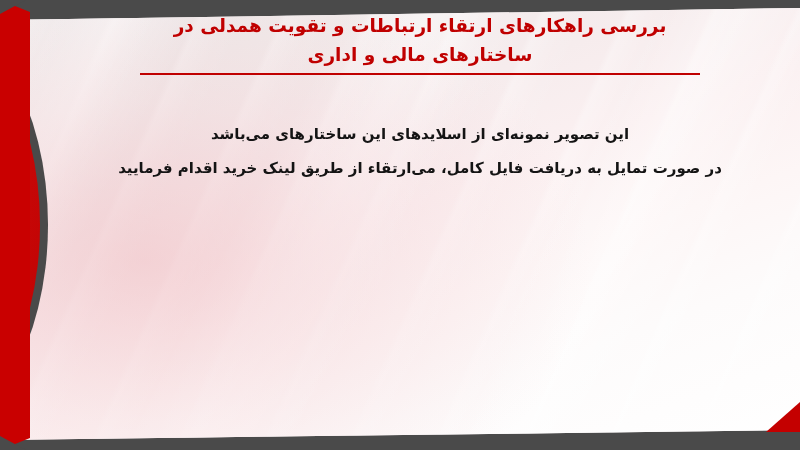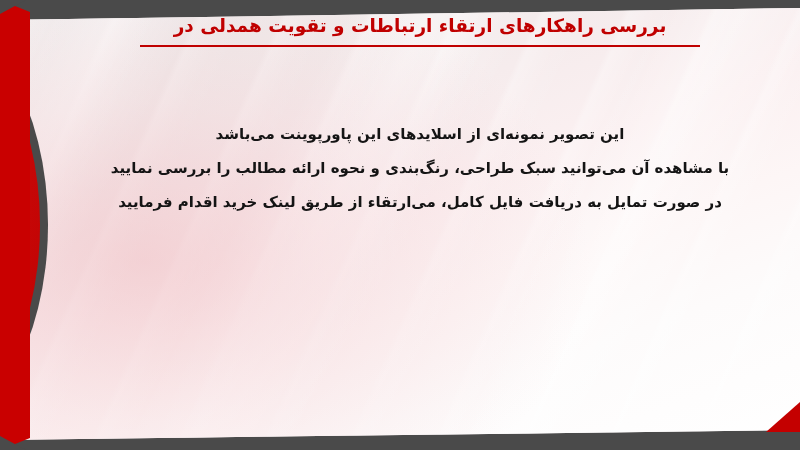--- a/index.html
+++ b/index.html
@@ -218,23 +218,23 @@
   <div class="red-ellipse"></div>
   <div class="red-edge"></div>
   <div class="red-edge-cap-top"></div>
   <div class="red-edge-cap-bottom"></div>
   <div class="red-corner"></div>
 
   <div class="content">
 
     <div class="title-block">
       <div class="title-line">بررسی راهکارهای ارتقاء ارتباطات و تقویت همدلی در</div>
+      <div class="title-line">ساختارهای مالی و اداری</div>
       <div class="title-rule"></div>
     </div>
 
     <div class="body-block">
-      <div class="body-line">این تصویر نمونه‌ای از اسلایدهای این پاورپوینت می‌باشد</div>
-      <div class="body-line">با مشاهده آن می‌توانید سبک طراحی، رنگ‌بندی و نحوه ارائه مطالب را بررسی نمایید</div>
+      <div class="body-line">این تصویر نمونه‌ای از اسلایدهای این ساختارهای می‌باشد</div>
       <div class="body-line">در صورت تمایل به دریافت فایل کامل، می‌ارتقاء از طریق لینک خرید اقدام فرمایید</div>
     </div>
 
   </div>
 </div>
 
 </body></html>

